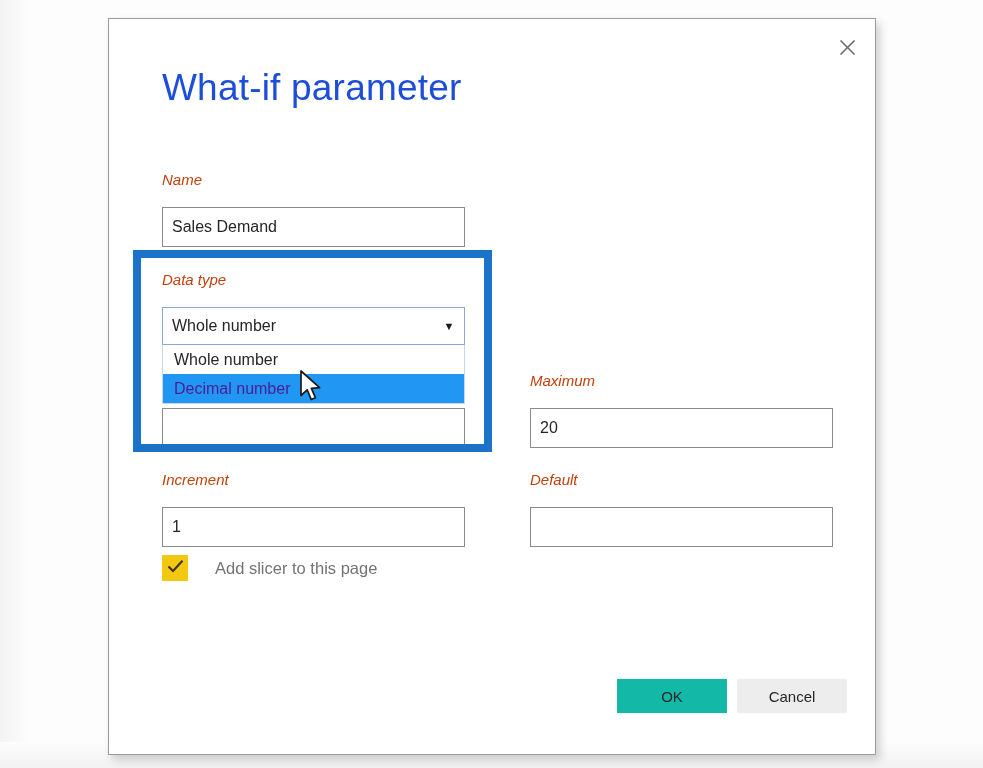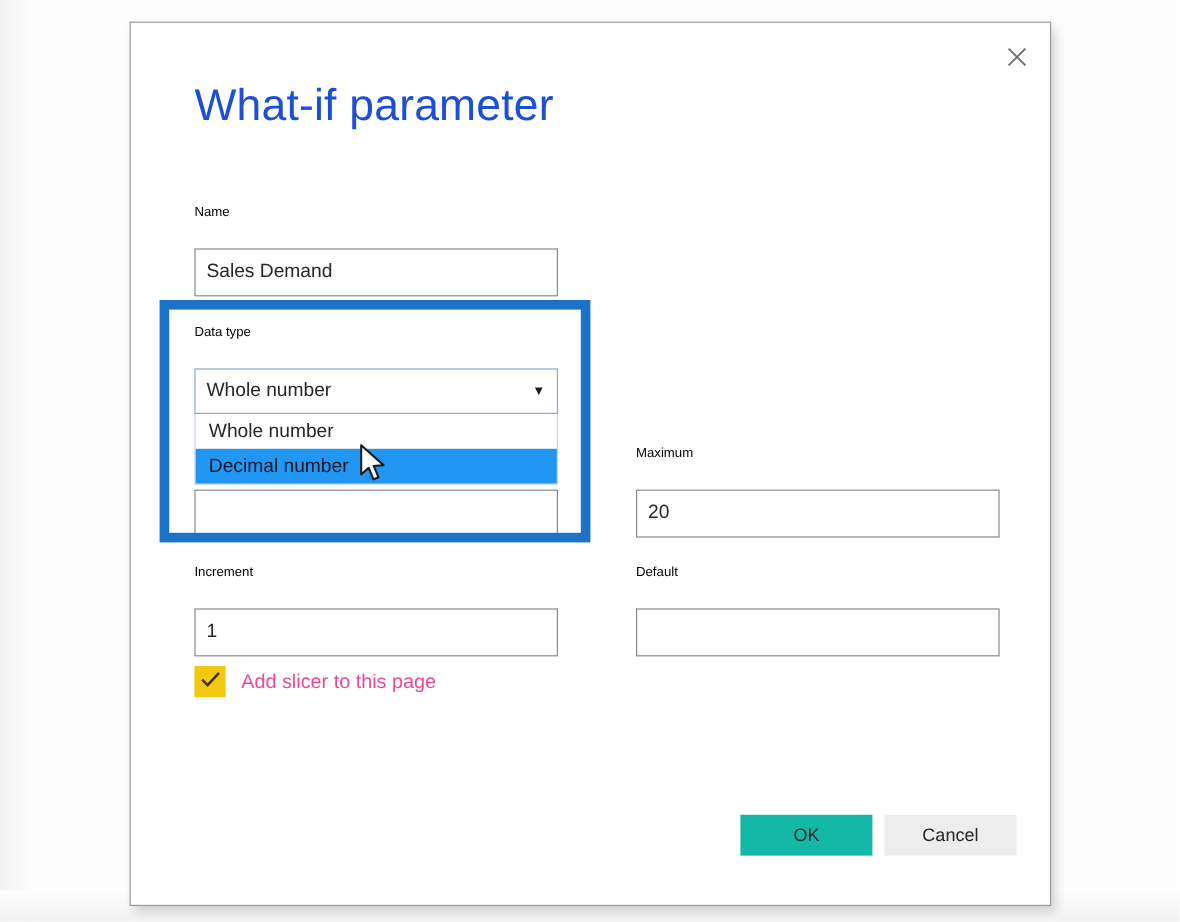--- a/index.html
+++ b/index.html
@@ -68,23 +68,24 @@
     top: 48px;
     font-size: 37px;
     font-weight: 300;
     color: #1d4ed8;
     letter-spacing: 0.2px;
     white-space: nowrap;
   }
 
   .field-label {
     position: absolute;
-    font-size: 11px;
-    color: #000000;
-    white-space: nowrap;
+    font-size: 15px;
+    color: #c2410c;
+    white-space: nowrap;
+    font-style: italic;
   }
   .text-input {
     position: absolute;
     box-sizing: border-box;
     border: 1px solid #8a8a8a;
     background: #ffffff;
     font-size: 16px;
     color: #262626;
     padding: 0 9px;
     display: flex;
@@ -166,21 +167,21 @@
     align-items: center;
     padding-left: 11px;
     font-size: 16px;
     color: #262626;
     white-space: nowrap;
     cursor: pointer;
     box-sizing: border-box;
   }
   .listbox-option.selected {
     background: #2196f3;
-    color: #0f172a;
+    color: #4c1d95;
   }
 
   
   #slicer-row {
     position: absolute;
     left: 53px;
     top: 536px;
     display: flex;
     align-items: center;
     cursor: pointer;
@@ -188,23 +189,23 @@
   #slicer-checkbox {
     width: 26px;
     height: 26px;
     background: #f2c811;
     display: flex;
     align-items: center;
     justify-content: center;
     flex: none;
   }
   #slicer-label {
-    margin-left: 13px;
+    margin-left: 27px;
     font-size: 16.5px;
-    color: #ec4899;
+    color: #737373;
     white-space: nowrap;
   }
 
   
   .dlg-button {
     position: absolute;
     height: 34px;
     display: flex;
     align-items: center;
     justify-content: center;

